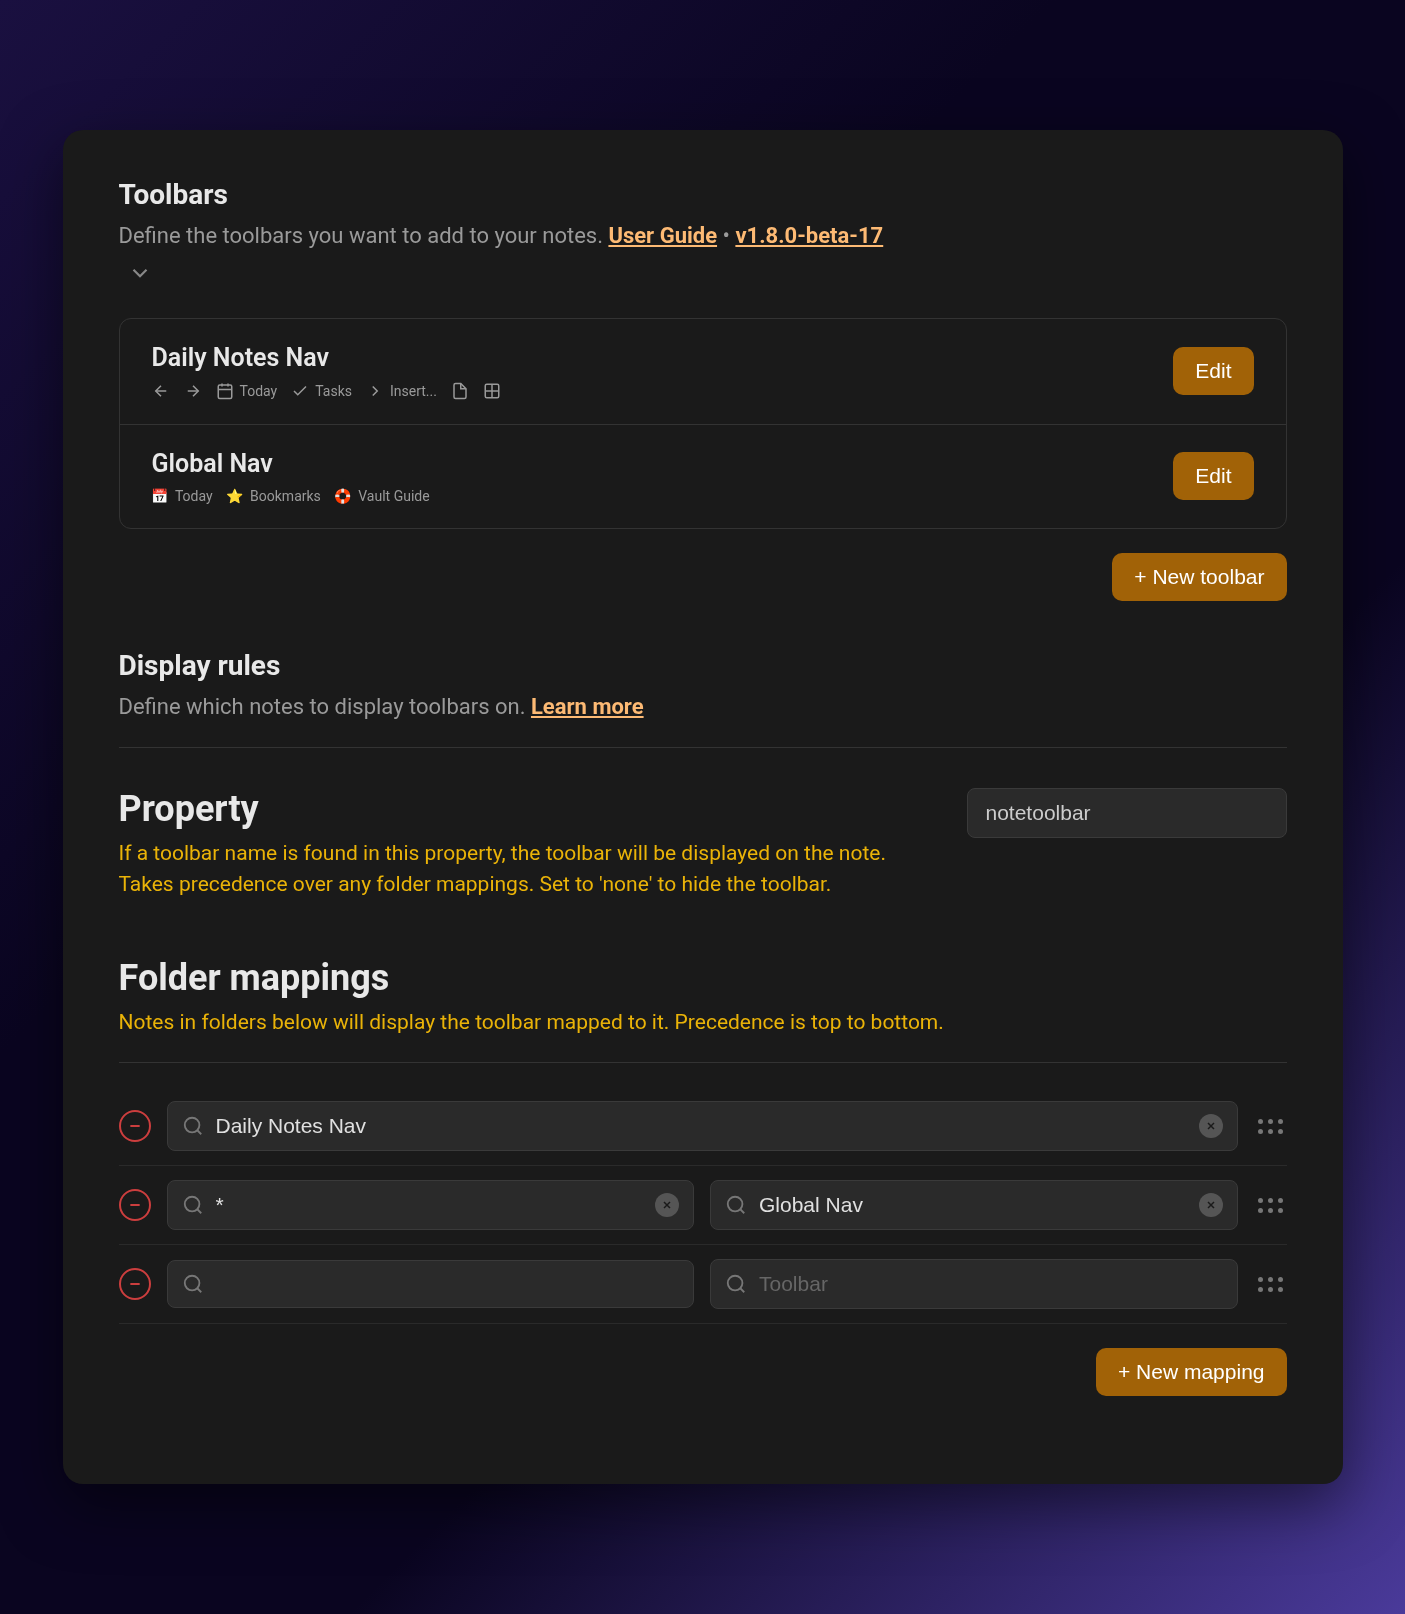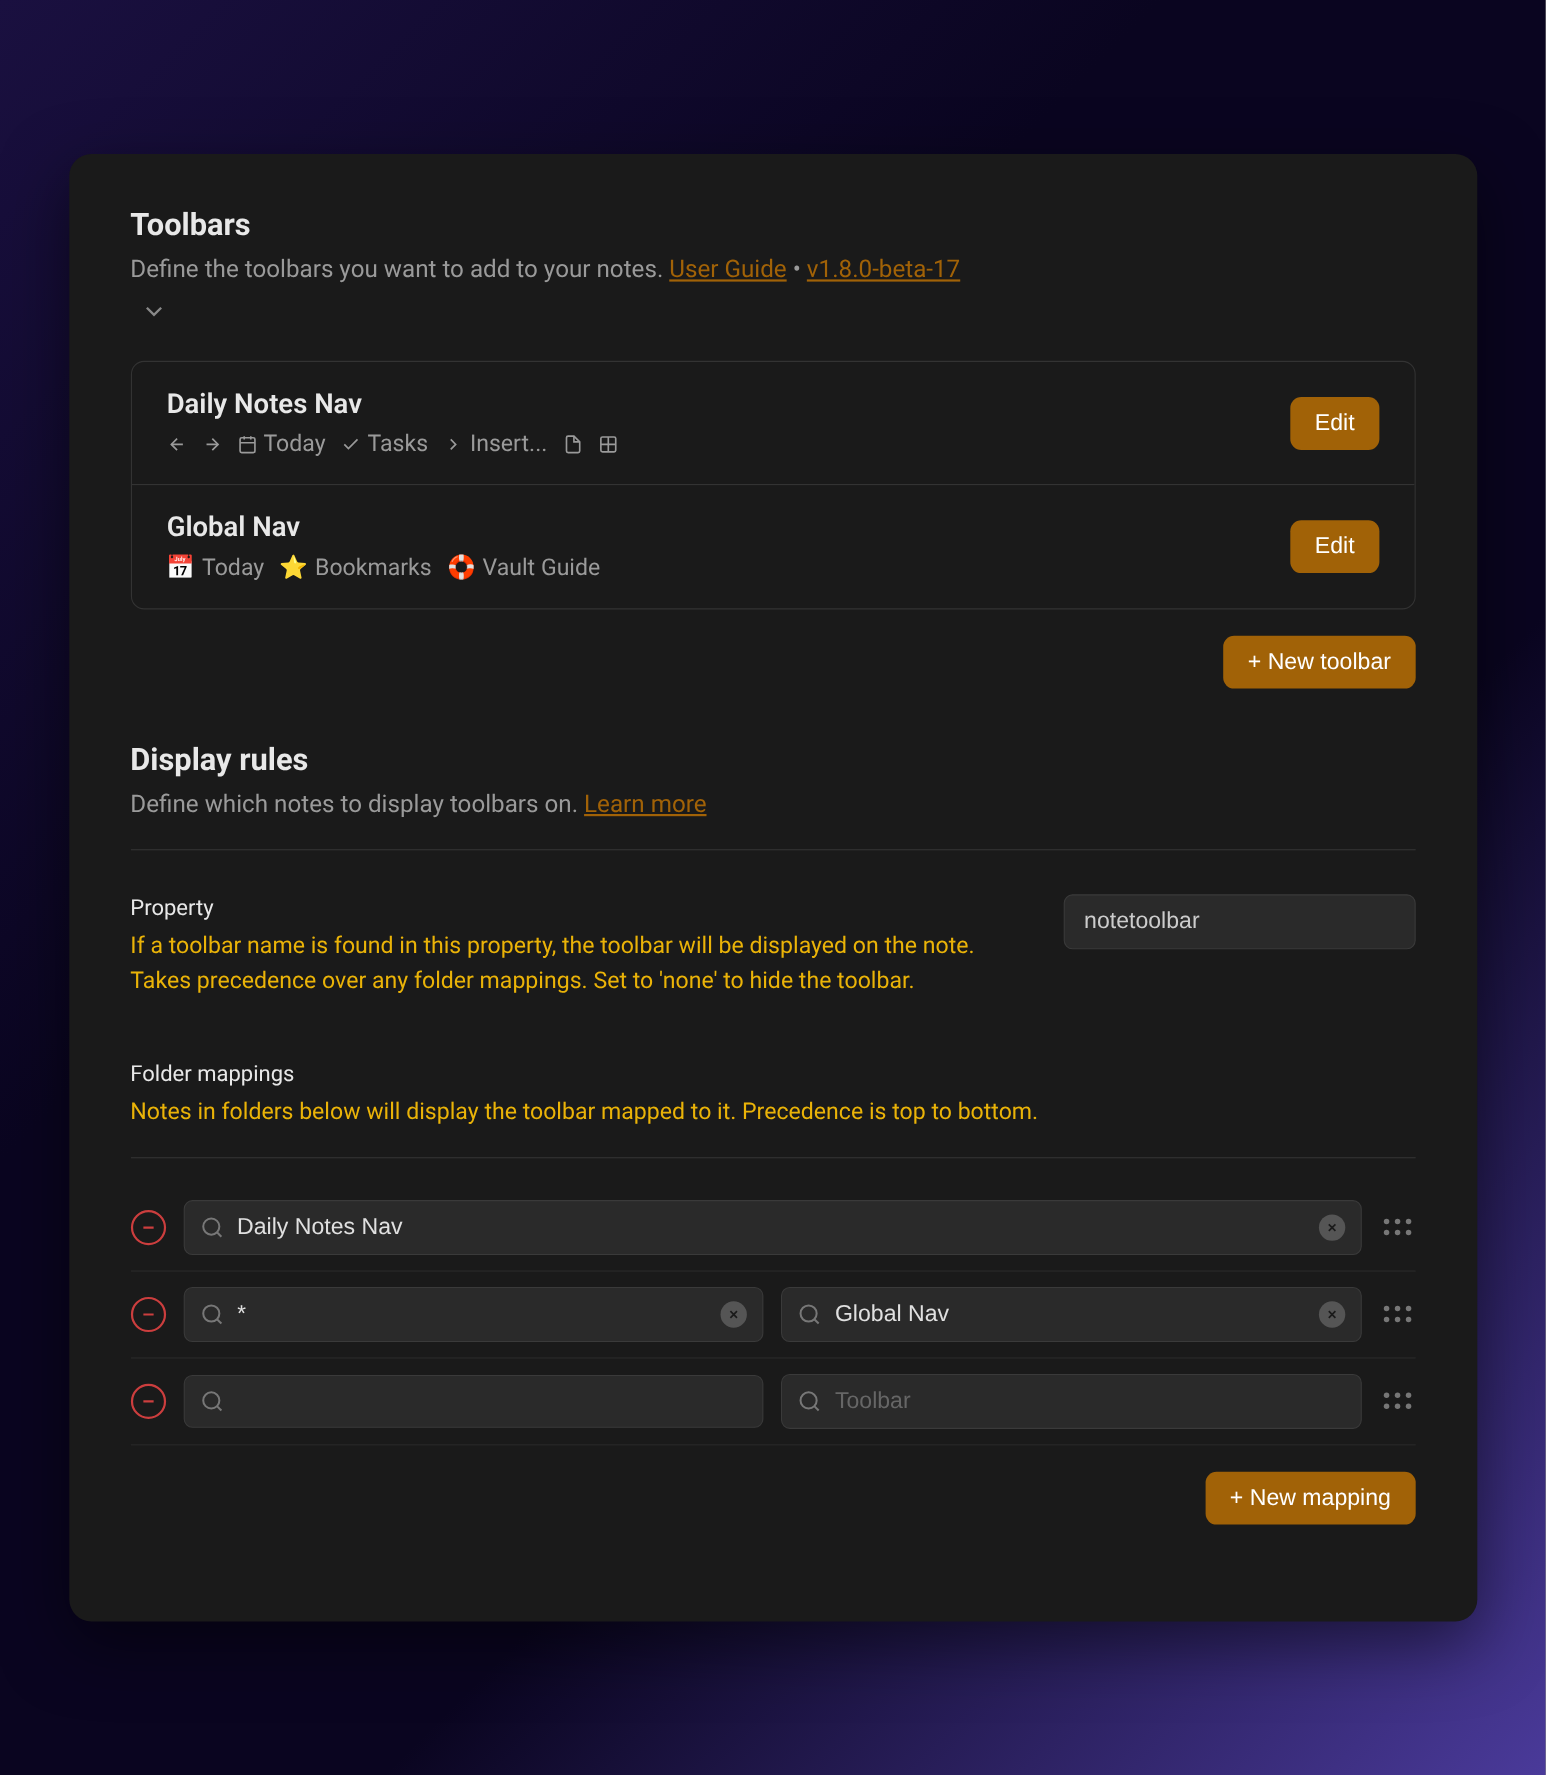--- a/index.html
+++ b/index.html
@@ -32,22 +32,23 @@
       font-size: 28px;
       font-weight: 700;
       margin-bottom: 8px;
     }
     .section-subtitle {
       color: #9a9a9a;
       font-size: 22px;
       line-height: 1.5;
     }
     .section-subtitle a {
-      color: #a16207;
+      color: #fdba74;
       text-decoration: underline;
+      font-weight: bold;
     }
     .chevron {
       color: #888;
       cursor: pointer;
       padding: 8px;
     }
     .toolbar-list {
       border: 1px solid #333;
       border-radius: 12px;
       overflow: hidden;
@@ -66,21 +67,21 @@
       color: #e8e8e8;
       font-size: 25px;
       font-weight: 600;
       margin-bottom: 10px;
     }
     .toolbar-preview {
       display: flex;
       align-items: center;
       gap: 14px;
       color: #9a9a9a;
-      font-size: 21px;
+      font-size: 14px;
     }
     .preview-item {
       display: inline-flex;
       align-items: center;
       gap: 6px;
     }
     .btn {
       background: #a16207;
       color: #fff;
       border: none;
@@ -108,22 +109,22 @@
       justify-content: space-between;
       align-items: flex-start;
       gap: 32px;
       padding: 16px 0;
     }
     .setting-desc {
       flex: 1;
     }
     .setting-title {
       color: #e8e8e8;
-      font-size: 20px;
-      font-weight: 400;
+      font-size: 36px;
+      font-weight: 700;
       margin-bottom: 8px;
     }
     .setting-help {
       color: #eab308;
       font-size: 21px;
       line-height: 1.5;
     }
     .text-input {
       background: #2a2a2a;
       border: 1px solid #3a3a3a;

